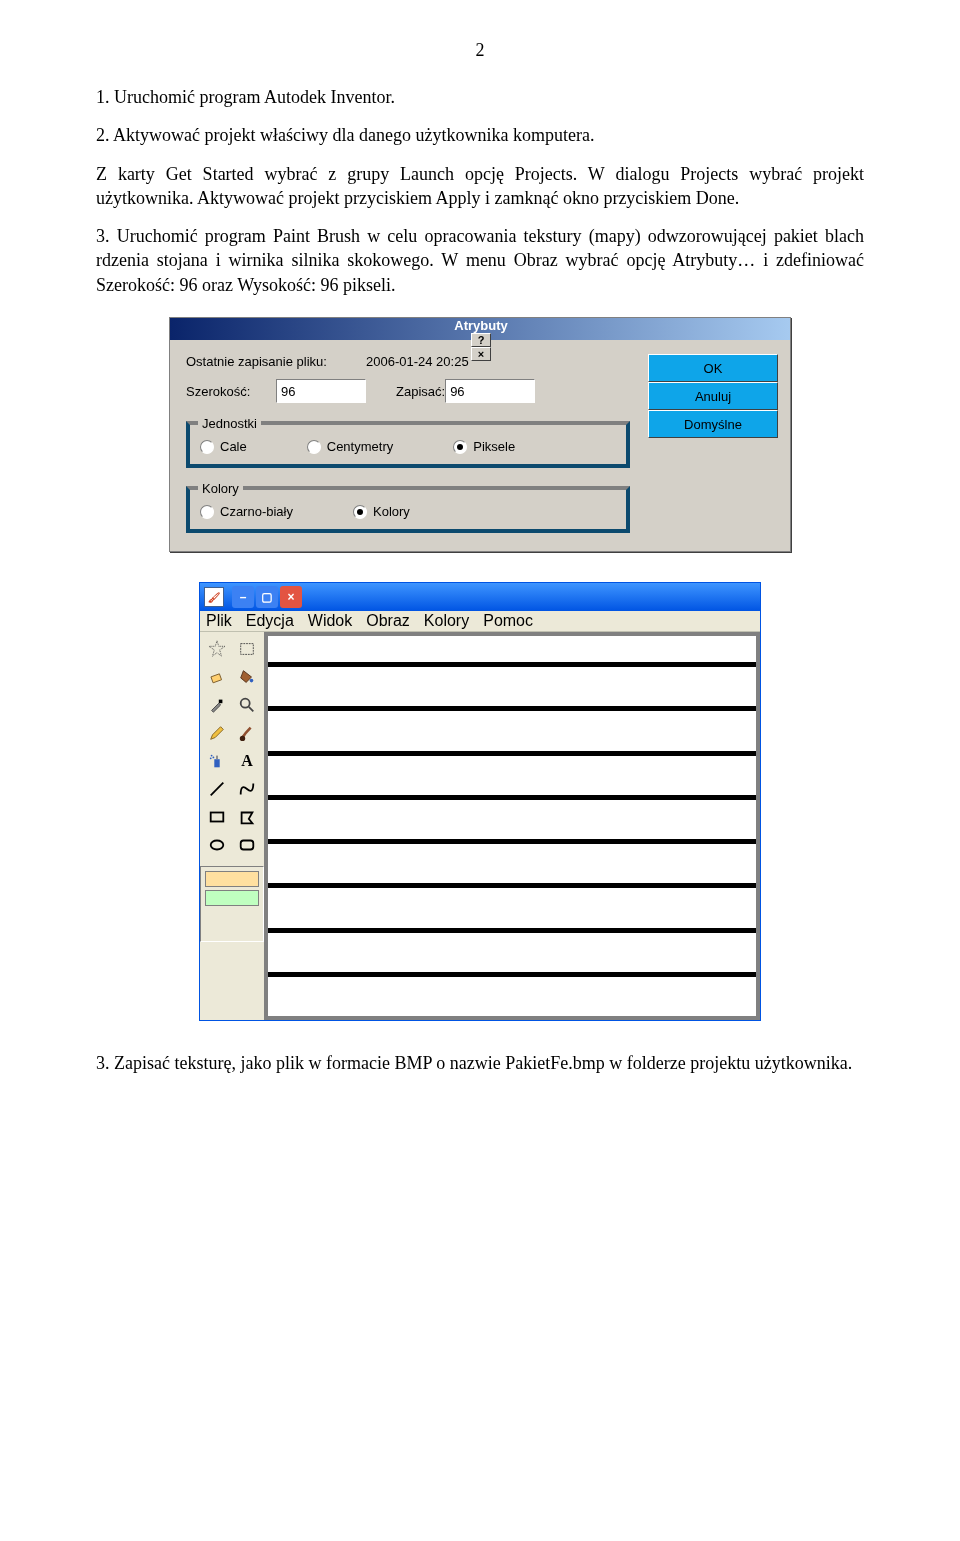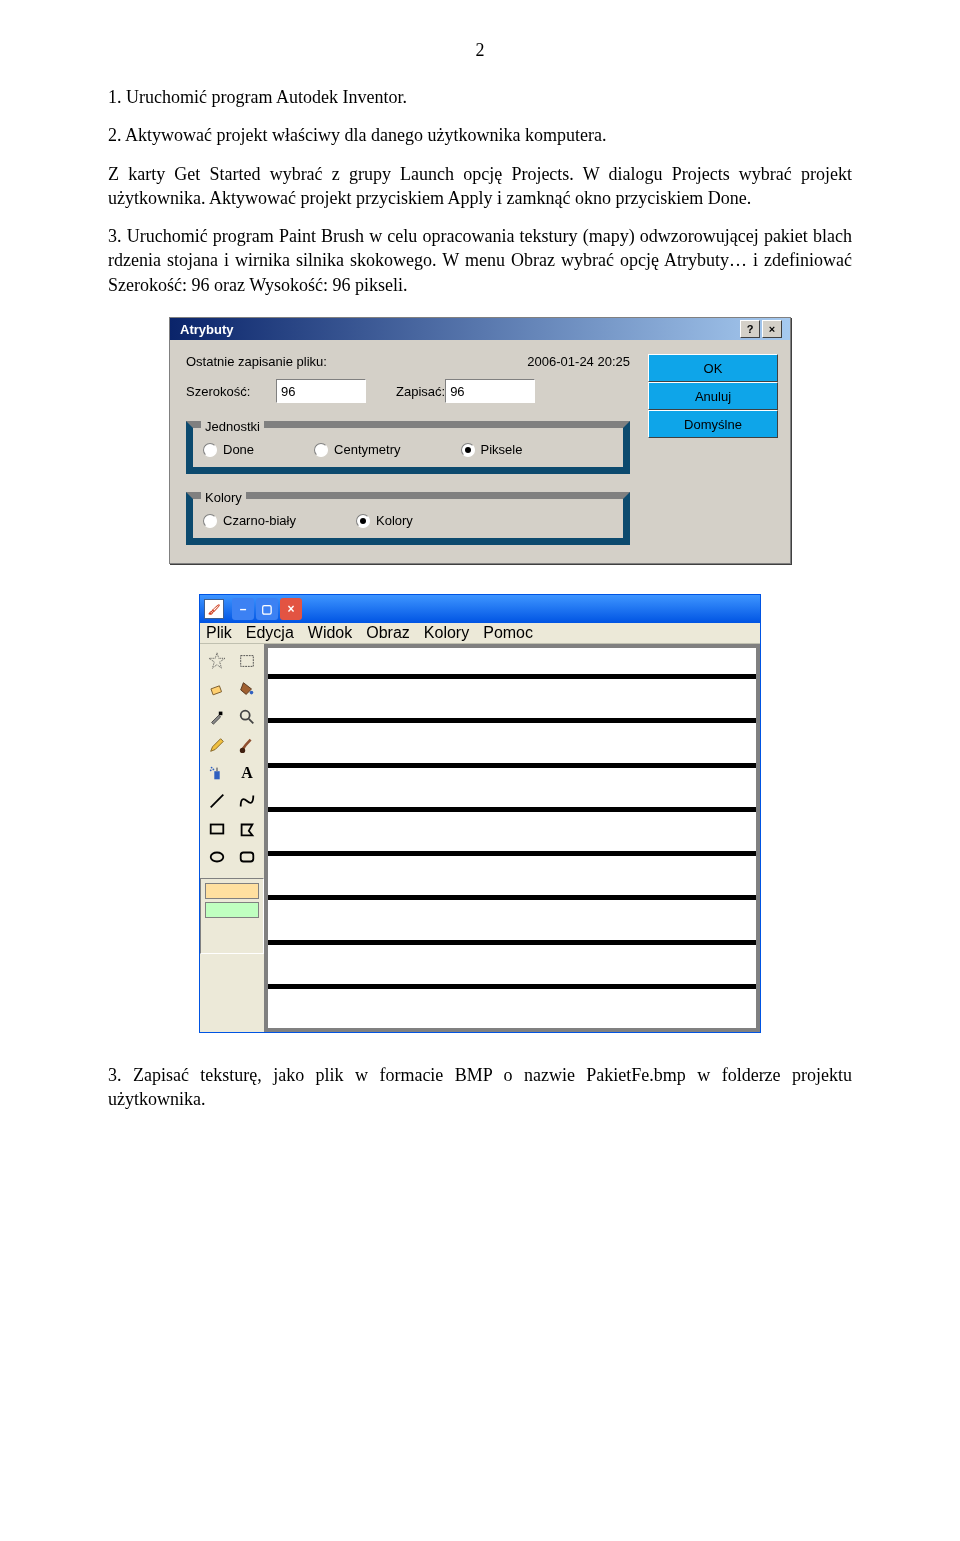--- a/index.html
+++ b/index.html
@@ -14,74 +14,75 @@
   .page {
     padding: 40px 96px 60px 96px;
   }
   .page-number {
     text-align: center;
     font-size: 18px;
     margin-bottom: 24px;
   }
   .para {
     text-align: justify;
-    margin: 14px 12px;
+    margin: 14px 0;
     line-height: 1.35;
   }
   
   .dlg {
     width: 620px;
     margin: 20px auto 30px auto;
     font-family: Tahoma, Arial, sans-serif;
     font-size: 13px;
     background: #d4d0c8;
     border: 1px solid #808080;
     box-shadow: 1px 1px 0 #404040;
   }
   .dlg-title {
     height: 22px;
     background: linear-gradient(to right, #0a246a, #a6caf0);
     color: #fff;
     font-weight: bold;
     display: flex;
     align-items: center;
-    padding: 0 8px;
+    padding: 0 20px;
+    flex-direction: column;
   }
   .dlg-title-text { flex: 1; padding-left: 2px; }
   .dlg-title-btn {
     width: 18px; height: 16px;
     background: #d4d0c8;
     border: 1px solid #fff;
     border-right-color:#404040; border-bottom-color:#404040;
     margin-left: 2px;
     color:#000; font-weight:bold;
     display:flex;align-items:center;justify-content:center;
     font-size:11px;
   }
   .dlg-body {
     display: flex;
     padding: 14px 12px 18px 16px;
     gap: 18px;
   }
   .dlg-left { flex: 1; }
   .dlg-right { width: 130px; }
-  .info-row { display: flex; margin-bottom: 6px; justify-content: space-between; }
+  .info-row { display: flex; margin-bottom: 6px; }
   .info-label { width: 180px; }
   .info-val { }
   .sz-row { display: flex; align-items: center; margin-top: 10px; }
   .sz-label { width: 90px; }
   .sz-input {
     width: 80px; height: 20px;
     border: 1px solid #808080;
     border-right-color:#fff; border-bottom-color:#fff;
     background:#fff; padding:1px 4px;
     font-family: Tahoma, Arial, sans-serif; font-size:13px;
   }
   .groupbox {
-    border: 7px solid #0c4a6e;
+    border: 4px solid #0c4a6e;
     border-top-color:#808080;
     position: relative;
     margin-top: 18px;
     padding: 14px 10px 10px 10px;
   }
   .groupbox-title {
     position: absolute;
     top: -9px; left: 8px;
     background: #d4d0c8;
     padding: 0 4px;
@@ -211,21 +212,21 @@
           <input class="sz-input" value="96" style="">
           <span style="width:30px"></span>
           <span>Zapisać:</span>
           <input class="sz-input" value="96" style="">
         </div>
         <div class="groupbox">
           <span class="groupbox-title">Jednostki</span>
           <div class="radio-row">
             <label class="radio">
                 <span class="radio-dot"></span>
-                <span>Done</span>
+                <span>Cale</span>
               </label>
             <label class="radio">
                 <span class="radio-dot"></span>
                 <span>Centymetry</span>
               </label>
             <label class="radio">
                 <span class="radio-dot sel"></span>
                 <span>Piksele</span>
               </label>
           </div>

